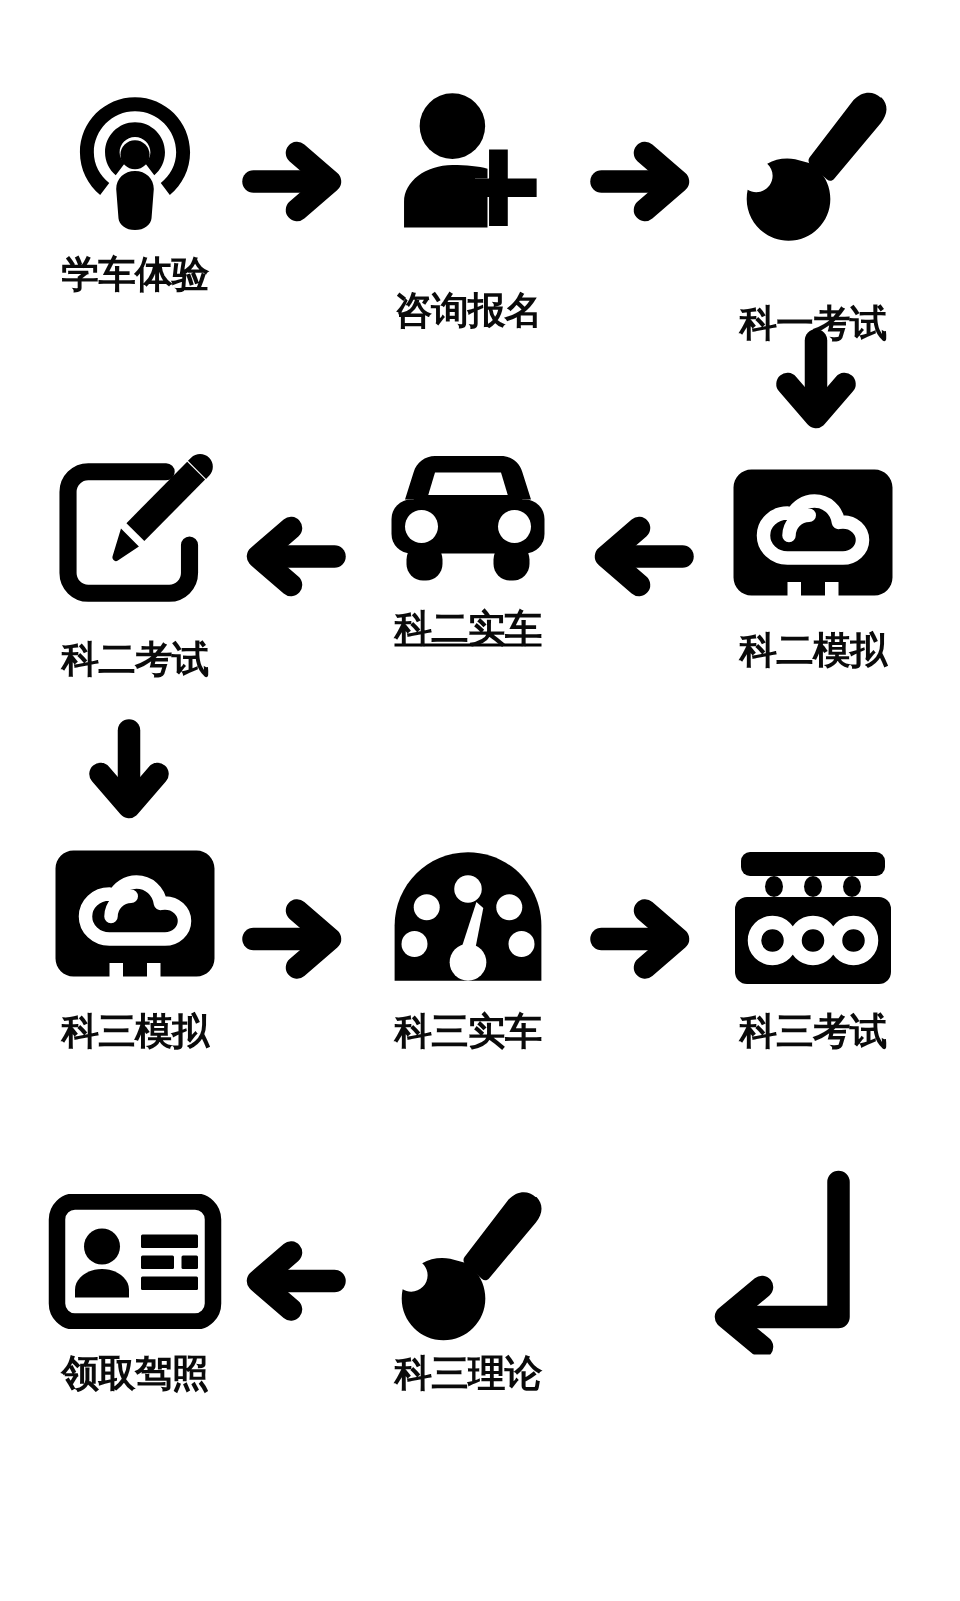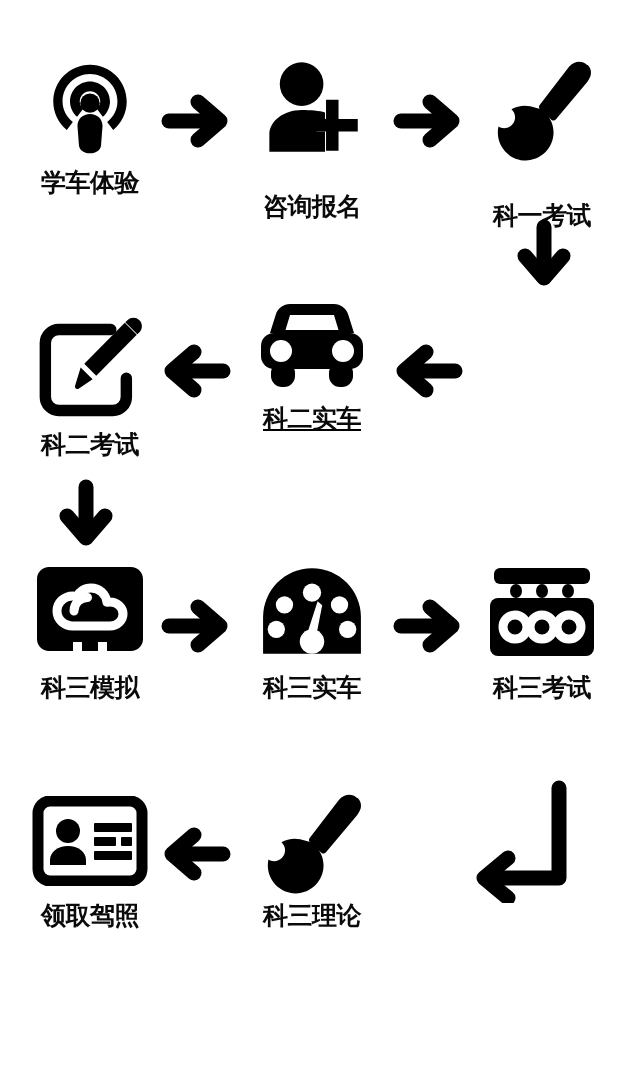--- a/index.html
+++ b/index.html
@@ -53,21 +53,21 @@
     align-items: center;
     justify-content: center;
   }
   .arrow svg { display: block; }
 
   
   .n-r1c1 { left: 5px;   top: 52px; }
   .n-r1c2 { left: 227px; top: 52px; gap: 24px; }
   .n-r1c3 { left: 457px; top: 52px; gap: 33px; }
 
-  .n-r2c1 { left: 5px;   top: 314px; }
+  .n-r2c1 { left: 5px;   top: 299px; gap: 10px; }
   .n-r2c2 { left: 227px; top: 288px; text-decoration: underline; }
   .n-r2c3 { left: 457px; top: 303px; }
 
   .n-r3c1 { left: 5px;   top: 557px; align-items: center; }
   .n-r3c2 { left: 227px; top: 557px; }
   .n-r3c3 { left: 457px; top: 557px; text-align: right; }
 
   .n-r4c1 { left: 5px;   top: 785px; }
   .n-r4c2 { left: 227px; top: 785px; }
 
@@ -147,20 +147,34 @@
 
   <div class="arrow a-v-right">
     <svg viewBox="0 0 62 72" width="62" height="72" aria-hidden="true">
       <g stroke="#000" stroke-width="15" fill="none" stroke-linecap="round" stroke-linejoin="round">
         <line x1="31" y1="9" x2="31" y2="54"></line>
         <polyline points="12,38 31,60 50,38"></polyline>
       </g>
     </svg>
   </div>
 
+  <div class="node n-r2c3">
+    <div class="icon-box">
+      <svg viewBox="0 0 110 96" width="110" height="96" aria-hidden="true">
+        <g fill="#000">
+          <path d="M14 2h82c6.6 0 12 5.4 12 12v60c0 6.6-5.4 12-12 12H72v-9h-9v9H47v-9h-9v9H14C7.4 86 2 80.6 2 74V14C2 7.4 7.4 2 14 2z"></path>
+        </g>
+        <g fill="none" stroke="#fff" stroke-width="9" stroke-linecap="round" stroke-linejoin="round">
+          <path d="M38 31c-9 0-16 6.7-16 15s7 15 16 15h37c7.2 0 13-5.4 13-12s-5.8-12-13-12c-1 0-2 .1-3 .3C70.8 28.8 64.1 23 56 23c-6.5 0-12.1 3.8-14.8 9.3"></path>
+          <path d="M39 46c0-7.5 6-13.5 13.5-13.5"></path>
+        </g>
+      </svg>
+    </div>
+    <div class="node-label">科二模拟</div>
+  </div>
 
   <div class="arrow a-r2-1">
     <svg viewBox="0 0 72 62" width="72" height="62" aria-hidden="true">
       <g stroke="#000" stroke-width="15" fill="none" stroke-linecap="round" stroke-linejoin="round">
         <line x1="63" y1="31" x2="18" y2="31"></line>
         <polyline points="34,12 12,31 34,50"></polyline>
       </g>
     </svg>
   </div>
 

